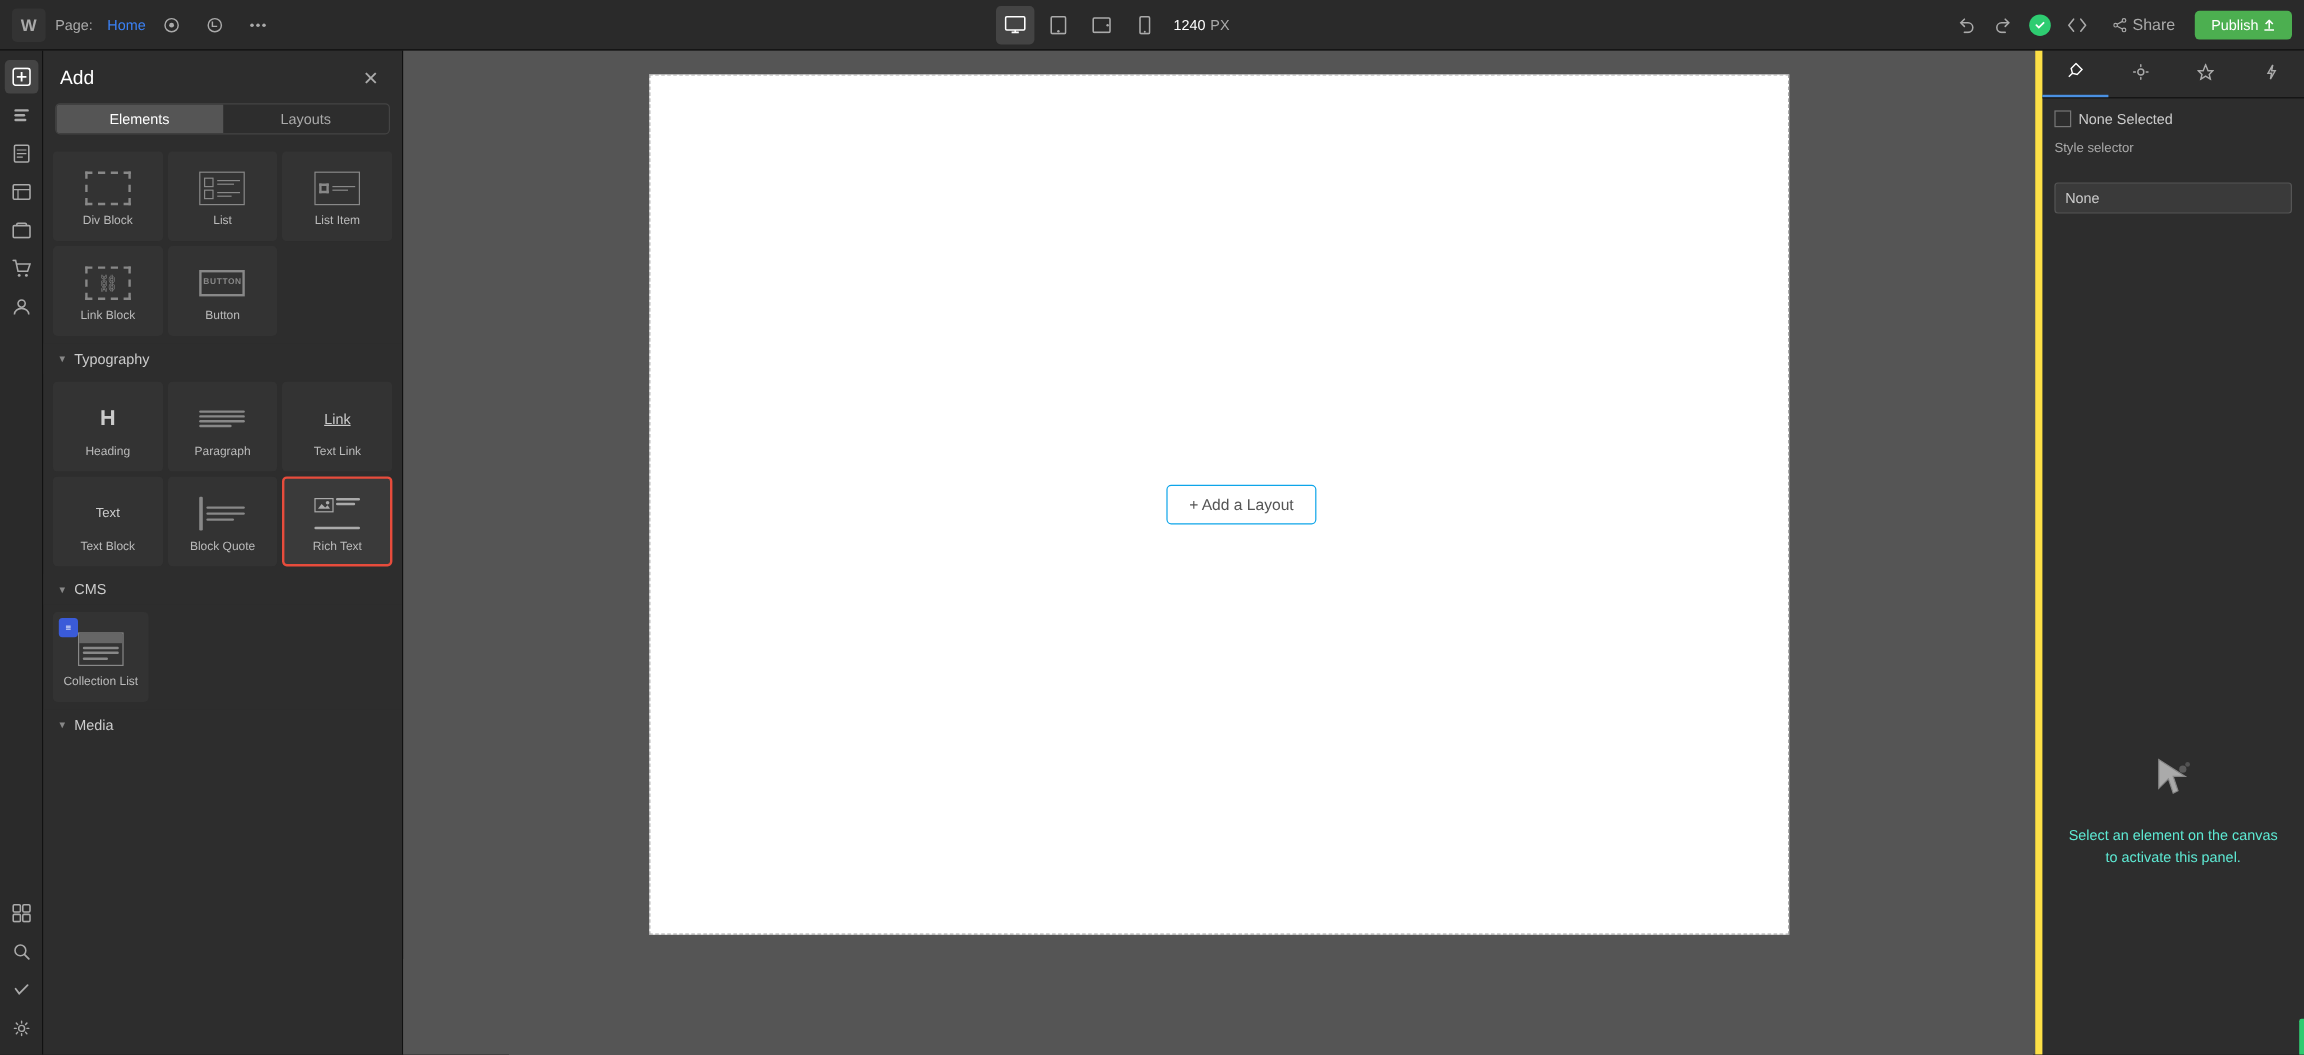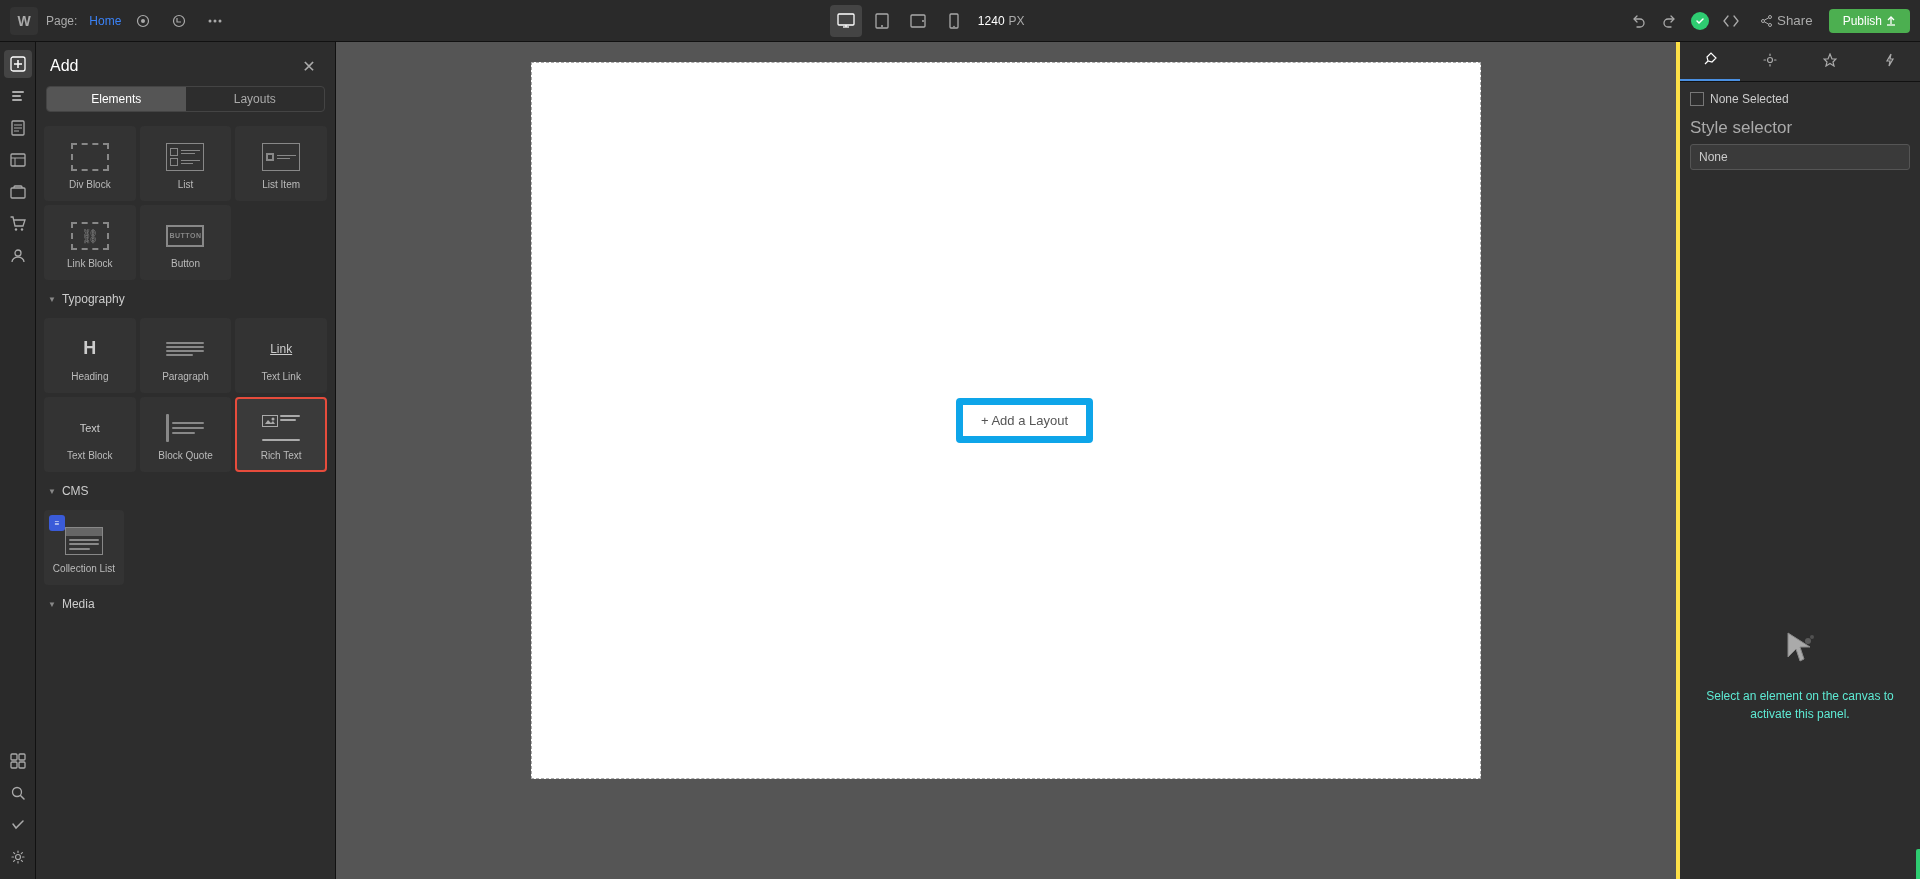--- a/index.html
+++ b/index.html
@@ -175,44 +175,44 @@
     .icon-yt { width: 38px; height: 28px; background: #888; display: flex; align-items: center; justify-content: center; border-radius: 3px; }
     .icon-yt-play { width: 0; height: 0; border-top: 6px solid transparent; border-bottom: 6px solid transparent; border-left: 10px solid #2d2d2d; margin-left: 2px; }
 
     
     #canvas-area {
       flex: 1; background: #555; display: flex; flex-direction: column; overflow: hidden;
     }
     .canvas-scroll { flex: 1; overflow: auto; padding: 20px; display: flex; justify-content: center; }
     .canvas-page { background: #fff; width: 950px; min-height: 600px; position: relative; display: flex; align-items: center; justify-content: center; border: 1px dashed #aaa; }
     .add-layout-btn {
-      background: transparent; border: 7px solid #0ea5e9; color: #555; cursor: pointer;
+      background: transparent; border: 1px solid #0ea5e9; color: #555; cursor: pointer;
       padding: 8px 18px; border-radius: 4px; font-size: 13px; display: flex; align-items: center; gap: 6px; margin-left: 37px;
     }
     .canvas-bottom { height: 80px; background: #555; }
 
     
     #right-panel {
-      width: 244px; background: #2d2d2d; border-left: 4px solid #fde047;
+      width: 224px; background: #2d2d2d; border-left: 6px solid #fde047;
       display: flex; flex-direction: column; flex-shrink: 0;
     }
     .right-tabs {
       display: flex; border-bottom: 1px solid #111; flex-shrink: 0;
     }
     .right-tab {
       flex: 1; padding: 10px 4px; text-align: center; background: transparent; border: none;
       cursor: pointer; color: #aaa; font-size: 14px;
     }
     .right-tab.active { color: #fff; border-bottom: 2px solid #4a90e2; }
 
     .right-content { flex: 1; padding: 10px; overflow-y: auto; }
     .none-selected { display: flex; align-items: center; gap: 6px; margin-bottom: 12px; }
     .checkbox-empty { width: 14px; height: 14px; border: 1px solid #777; background: transparent; flex-shrink: 0; }
     .none-label { color: #ccc; font-size: 12px; }
-    .style-selector-label { color: #aaa; font-size: 17px; margin-bottom: 6px; }
+    .style-selector-label { color: #aaa; font-size: 11px; margin-bottom: 22px; }
     .style-selector-input {
       width: 100%; background: #3a3a3a; border: 1px solid #555; color: #ccc;
       padding: 5px 8px; border-radius: 3px; font-size: 12px;
     }
 
     .right-empty-state {
       flex: 1; display: flex; flex-direction: column; align-items: center; justify-content: center;
       padding: 20px; text-align: center;
     }
     .cursor-icon { font-size: 32px; margin-bottom: 12px; }

